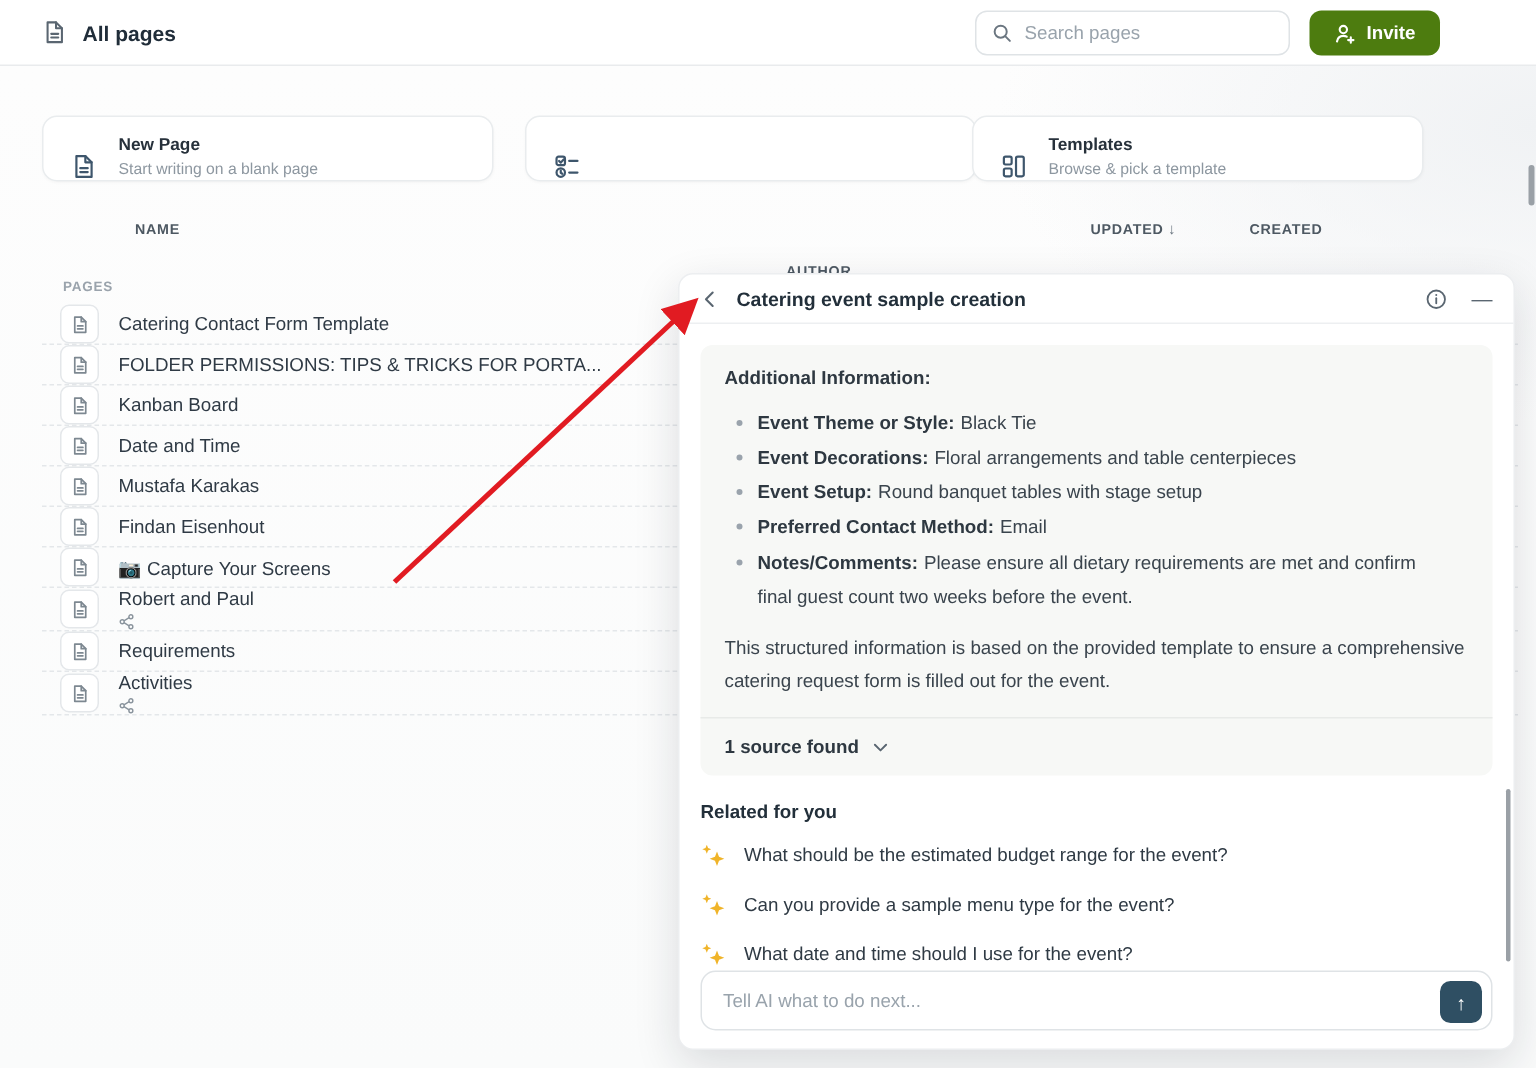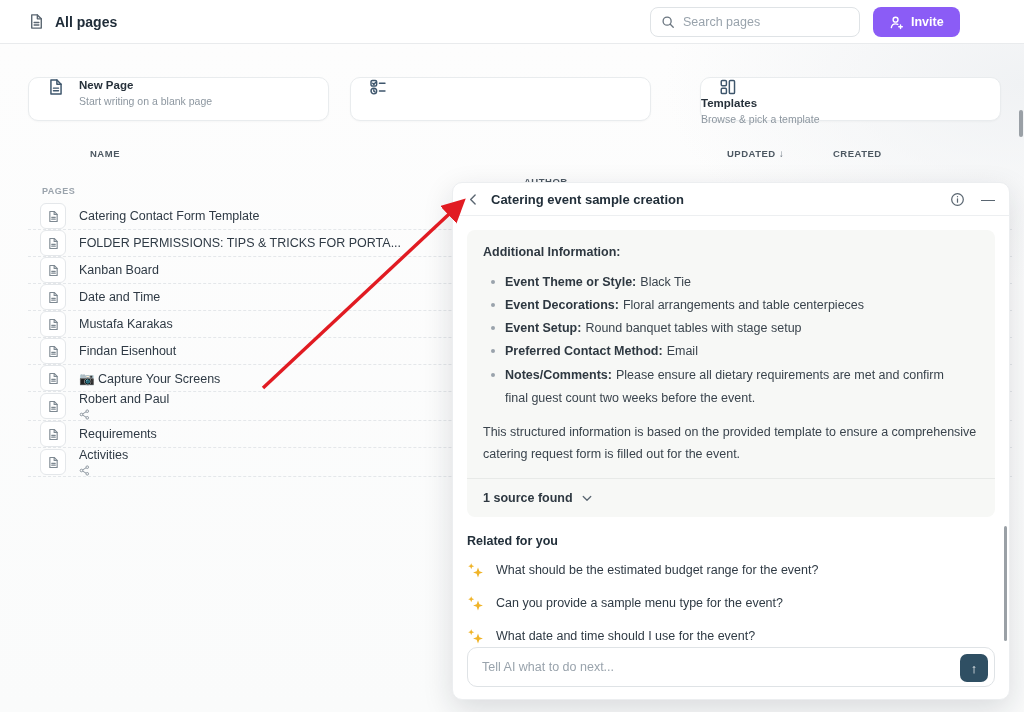--- a/index.html
+++ b/index.html
@@ -20,21 +20,21 @@
                 color:#fff; font-size:12.5px; font-weight:700; display:flex; align-items:center; gap:7px; cursor:pointer; font-family:inherit; }
 
   
   .content { position:absolute; left:0; top:44px; width:1024px; height:668px;
              background:
                radial-gradient(620px 340px at 100% 6%, #f0f2f4 0%, rgba(255,255,255,0) 58%),
                linear-gradient(180deg,#fdfdfd 0%, #fafbfb 100%); }
 
   
   .card { position:absolute; top:33px; height:44px; width:301px; background:#fff; border:1px solid #e9ecee;
-          border-radius:10px; display:flex; align-items:flex-start; box-shadow:0 1px 2px rgba(20,30,40,.03); cursor:pointer; }
+          border-radius:10px; display:flex; align-items:flex-end; box-shadow:0 1px 2px rgba(20,30,40,.03); cursor:pointer; }
   .card .c-ic { margin:0 14px 0 18px; color:#3e566c; display:flex; }
   .card .c-title { font-size:11.5px; font-weight:700; color:#27313b; line-height:1.35; }
   .card .c-sub { font-size:10.5px; color:#8d97a0; line-height:1.35; }
 
   
   .col-h { position:absolute; top:104px; font-size:9.5px; font-weight:700; letter-spacing:.5px; color:#4d5862; }
   .col-h.sort { display:flex; align-items:flex-end; gap:3px; }
   .col-h .sort-arrow { font-size:10px; color:#6b7680; font-weight:400; }
   .section-label { position:absolute; left:42px; top:142px; font-size:9px; font-weight:700; letter-spacing:.5px; color:#9aa3ac; }
 
@@ -106,21 +106,21 @@
   <div class="searchbox">
     <span class="mag">
       <svg width="14" height="14" viewBox="0 0 16 16" fill="none" stroke="currentColor" stroke-width="1.5" stroke-linecap="round">
         <circle cx="7" cy="7" r="4.6"></circle>
           <path d="M10.6 10.6L14 14"></path>
       </svg>
     </span>
     <input type="text" placeholder="Search pages" style="">
   </div>
 
-  <button class="invite-btn" style="background: #8b5cf6;">
+  <button class="invite-btn" style="background: #4d7c0f;">
     <span style="display:flex;">
       <svg width="15" height="15" viewBox="0 0 16 16" fill="none" stroke="currentColor" stroke-width="1.5" stroke-linecap="round">
         <circle cx="7" cy="5" r="2.6"></circle>
           <path d="M2.5 13.5c.4-2.6 2.2-4 4.5-4 .9 0 1.7.2 2.4.6"></path>
         <path d="M12.3 10.6v3.8M10.4 12.5h3.8"></path>
       </svg>
     </span>
     <span>Invite</span>
   </button>
 </header>
@@ -147,21 +147,21 @@
         <rect x="1.8" y="2.2" width="5" height="5" rx="1.2"></rect>
           <path d="M3.3 4.7l1 1 1.7-1.9"></path>
         <path d="M9.3 4.7h4.9"></path>
           <circle cx="4.3" cy="11.6" r="2.5"></circle>
           <path d="M4.3 10.4v1.3l.9.6"></path>
           <path d="M9.3 11.6h4.9"></path>
       </svg>
     </span>
   </div>
 
-  <div class="card" style="left:700px;flex-direction:column;">
+  <div class="card" style="left:648px;">
     <span class="c-ic">
       <svg width="18" height="18" viewBox="0 0 16 16" fill="none" stroke="currentColor" stroke-width="1.3" stroke-linejoin="round">
         <rect x="2" y="2.2" width="4.6" height="4.6" rx="1"></rect>
           <rect x="2" y="9.2" width="4.6" height="4.6" rx="1"></rect>
         <rect x="9.2" y="2.2" width="4.6" height="11.6" rx="1"></rect>
       </svg>
     </span>
     <span>
         <div class="c-title">Templates</div>
           <div class="c-sub">Browse &amp; pick a template</div>

